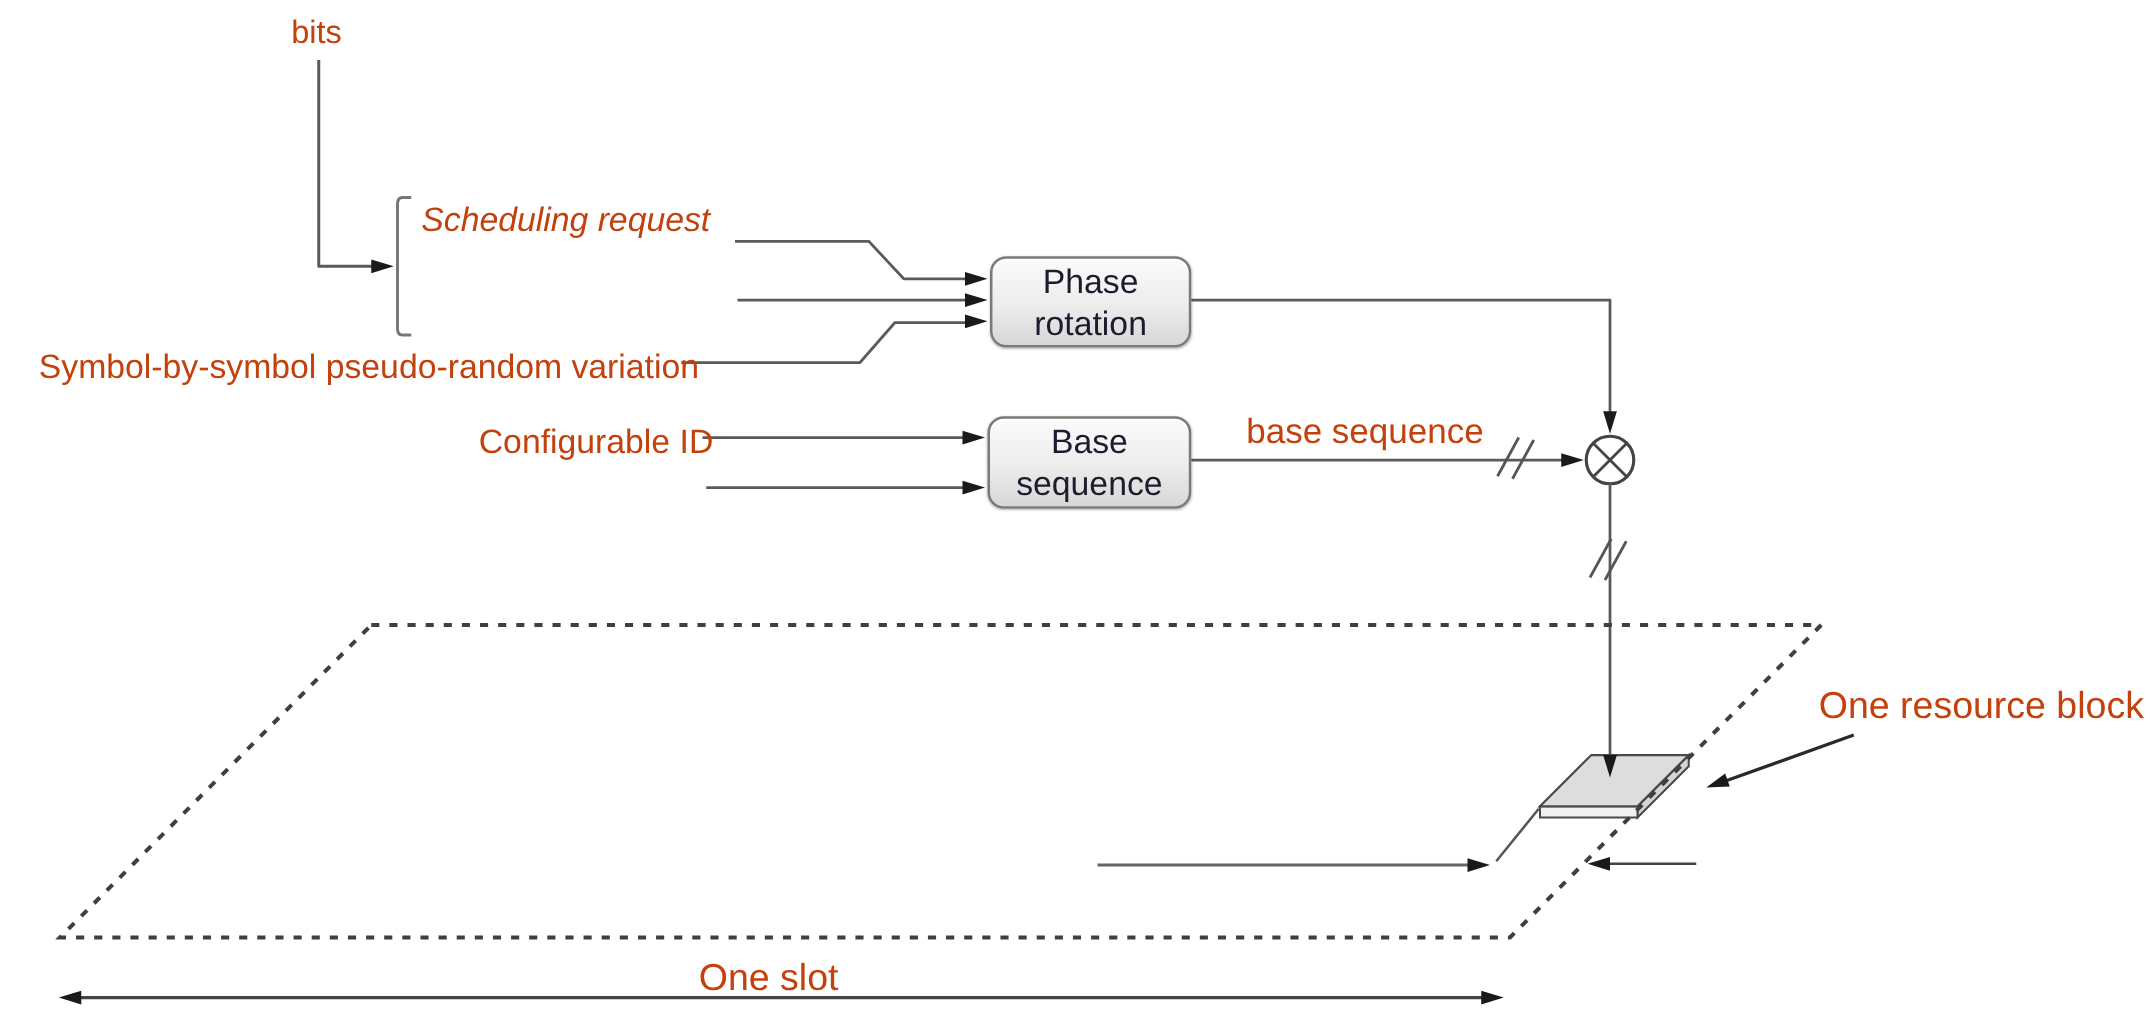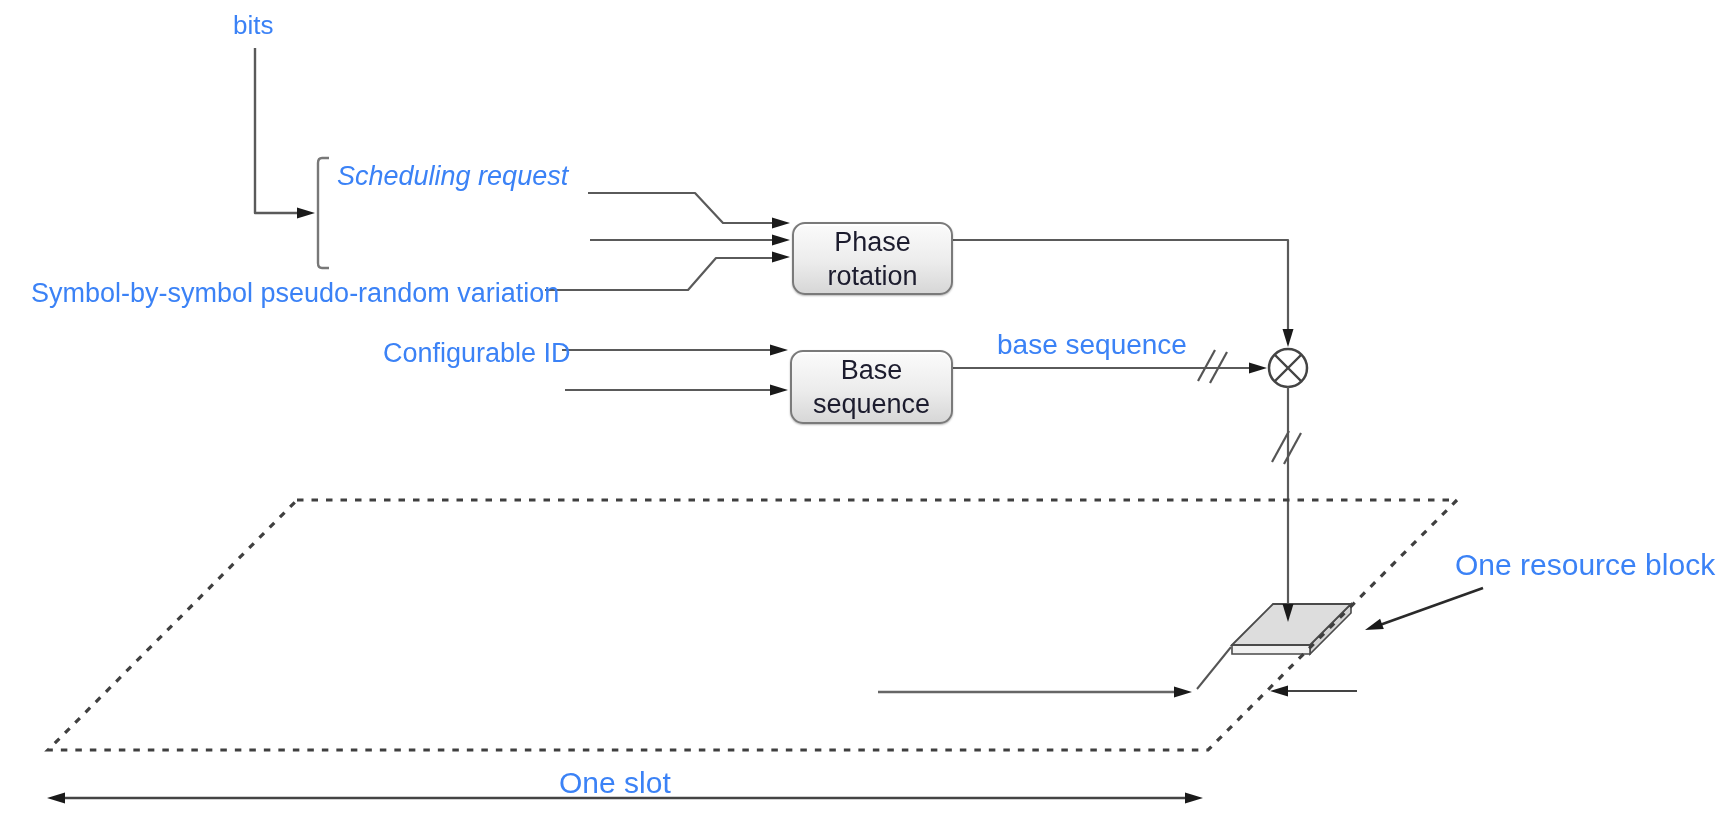--- a/index.html
+++ b/index.html
@@ -10,37 +10,36 @@
     font-family:"Liberation Sans", sans-serif;
     color:#17171f;
     overflow:hidden;
   }
   #diagram-svg{position:absolute;left:0;top:0;z-index:1;}
   .lbl{
     position:absolute;
     white-space:nowrap;
     font-size:27px;
     line-height:1.1;
-    color:#3b82f6;
+    color:#c2410c;
     z-index:2;
   }
   .lbl-big{font-size:30px;}
   .lbl-bits{font-size:26px;}
   .block{
     position:absolute;
     z-index:2;
     display:flex;align-items:center;justify-content:center;text-align:center;
     font-size:27px;line-height:34px;color:#1c1c2e;
     border:2.5px solid #7a7a7a;
     border-radius:13px;
     background:linear-gradient(#fbfbfb, #ececec 55%, #d7d7d7);
     box-shadow:inset 0 2px 0 #ffffff, 0 1px 2px rgba(0,0,0,0.28);
     padding:0 14px;
     box-sizing:border-box;
-    margin-top:17px;
   }
   #phase-block{left:792px;top:205px;width:161px;height:73px;}
   #base-block{left:790px;top:333px;width:163px;height:74px;}
 </style>
 </head>
 <body>
 
 <div id="stage">
 
   <svg id="diagram-svg" width="1724" height="828" viewBox="0 0 1724 828">

